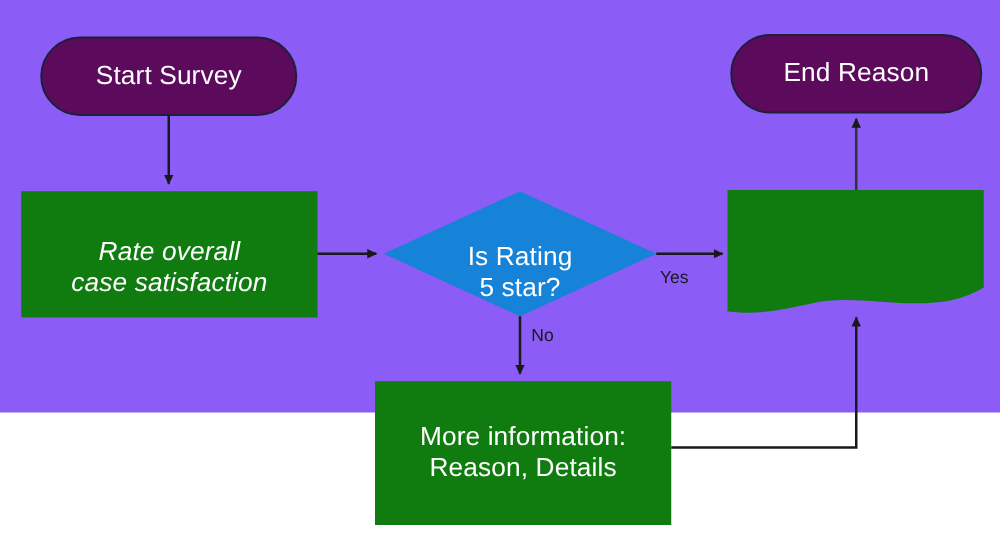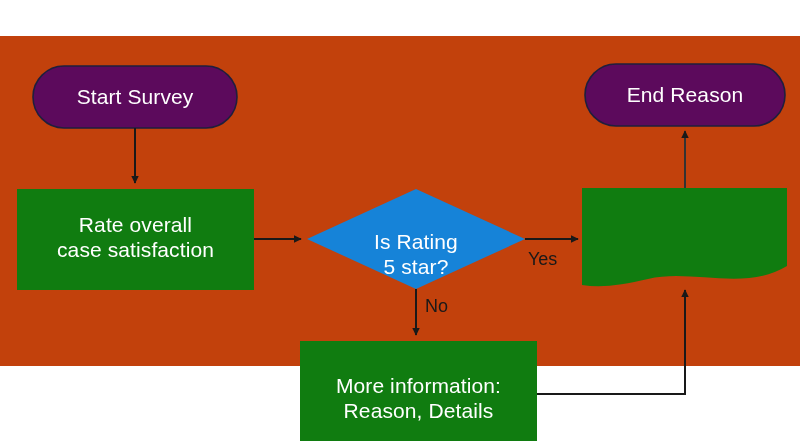--- a/index.html
+++ b/index.html
@@ -10,22 +10,21 @@
   body {
     width: 800px;
     height: 441px;
     font-family: "Liberation Sans", sans-serif;
     overflow: hidden;
   }
   #flowchart-canvas {
     position: relative;
     width: 800px;
     height: 330px;
-    background: #c2410c;
-    margin-top: 36px;
+    background: #8b5cf6;
   }
   #flow-svg {
     position: absolute;
     left: 0;
     top: 0;
     width: 800px;
     height: 441px;
   }
   .node-label {
     position: absolute;
@@ -36,21 +35,21 @@
     color: #ffffff;
     font-size: 21px;
     line-height: 1.18;
     letter-spacing: 0.1px;
     white-space: pre-line;
     pointer-events: none;
   }
   .edge-label {
     position: absolute;
     color: #191919;
-    font-size: 18px;
+    font-size: 14px;
     line-height: 1;
     white-space: nowrap;
   }
 </style>
 </head>
 <body>
 
 <div id="flowchart-canvas">
 
   <svg id="flow-svg" viewBox="0 0 800 441">
@@ -87,21 +86,21 @@
 
     <line x1="416" y1="253" x2="416" y2="299" stroke="#191919" stroke-width="2" marker-end="url(#arrowhead)"></line>
 
     <path d="M537,358 L685,358 L685,254" fill="none" stroke="#191919" stroke-width="2" marker-end="url(#arrowhead)"></path>
 
     <line x1="685" y1="152" x2="685" y2="95" stroke="#333333" stroke-width="2" marker-end="url(#arrowhead)"></line>
   </svg>
 
   <div class="node-label" style="left:33px; top:30px; width:204px; height:62px;">Start Survey</div>
 
-  <div class="node-label" style="left:17px; top:151px; width:237px; height:101px;">Rate overall
+  <div class="node-label" style="left:17px; top:164px; width:237px; height:101px;font-style:italic;">Rate overall
 case satisfaction</div>
 
   <div class="node-label" style="left:307px; top:171px; width:218px; height:96px;">Is Rating
 5 star?</div>
 
 
   <div class="node-label" style="left:585px; top:28px; width:200px; height:62px;">End Reason</div>
 
   <div class="node-label" style="left:300px; top:305px; width:237px; height:115px;text-align:center;">More information:
 Reason, Details</div>

